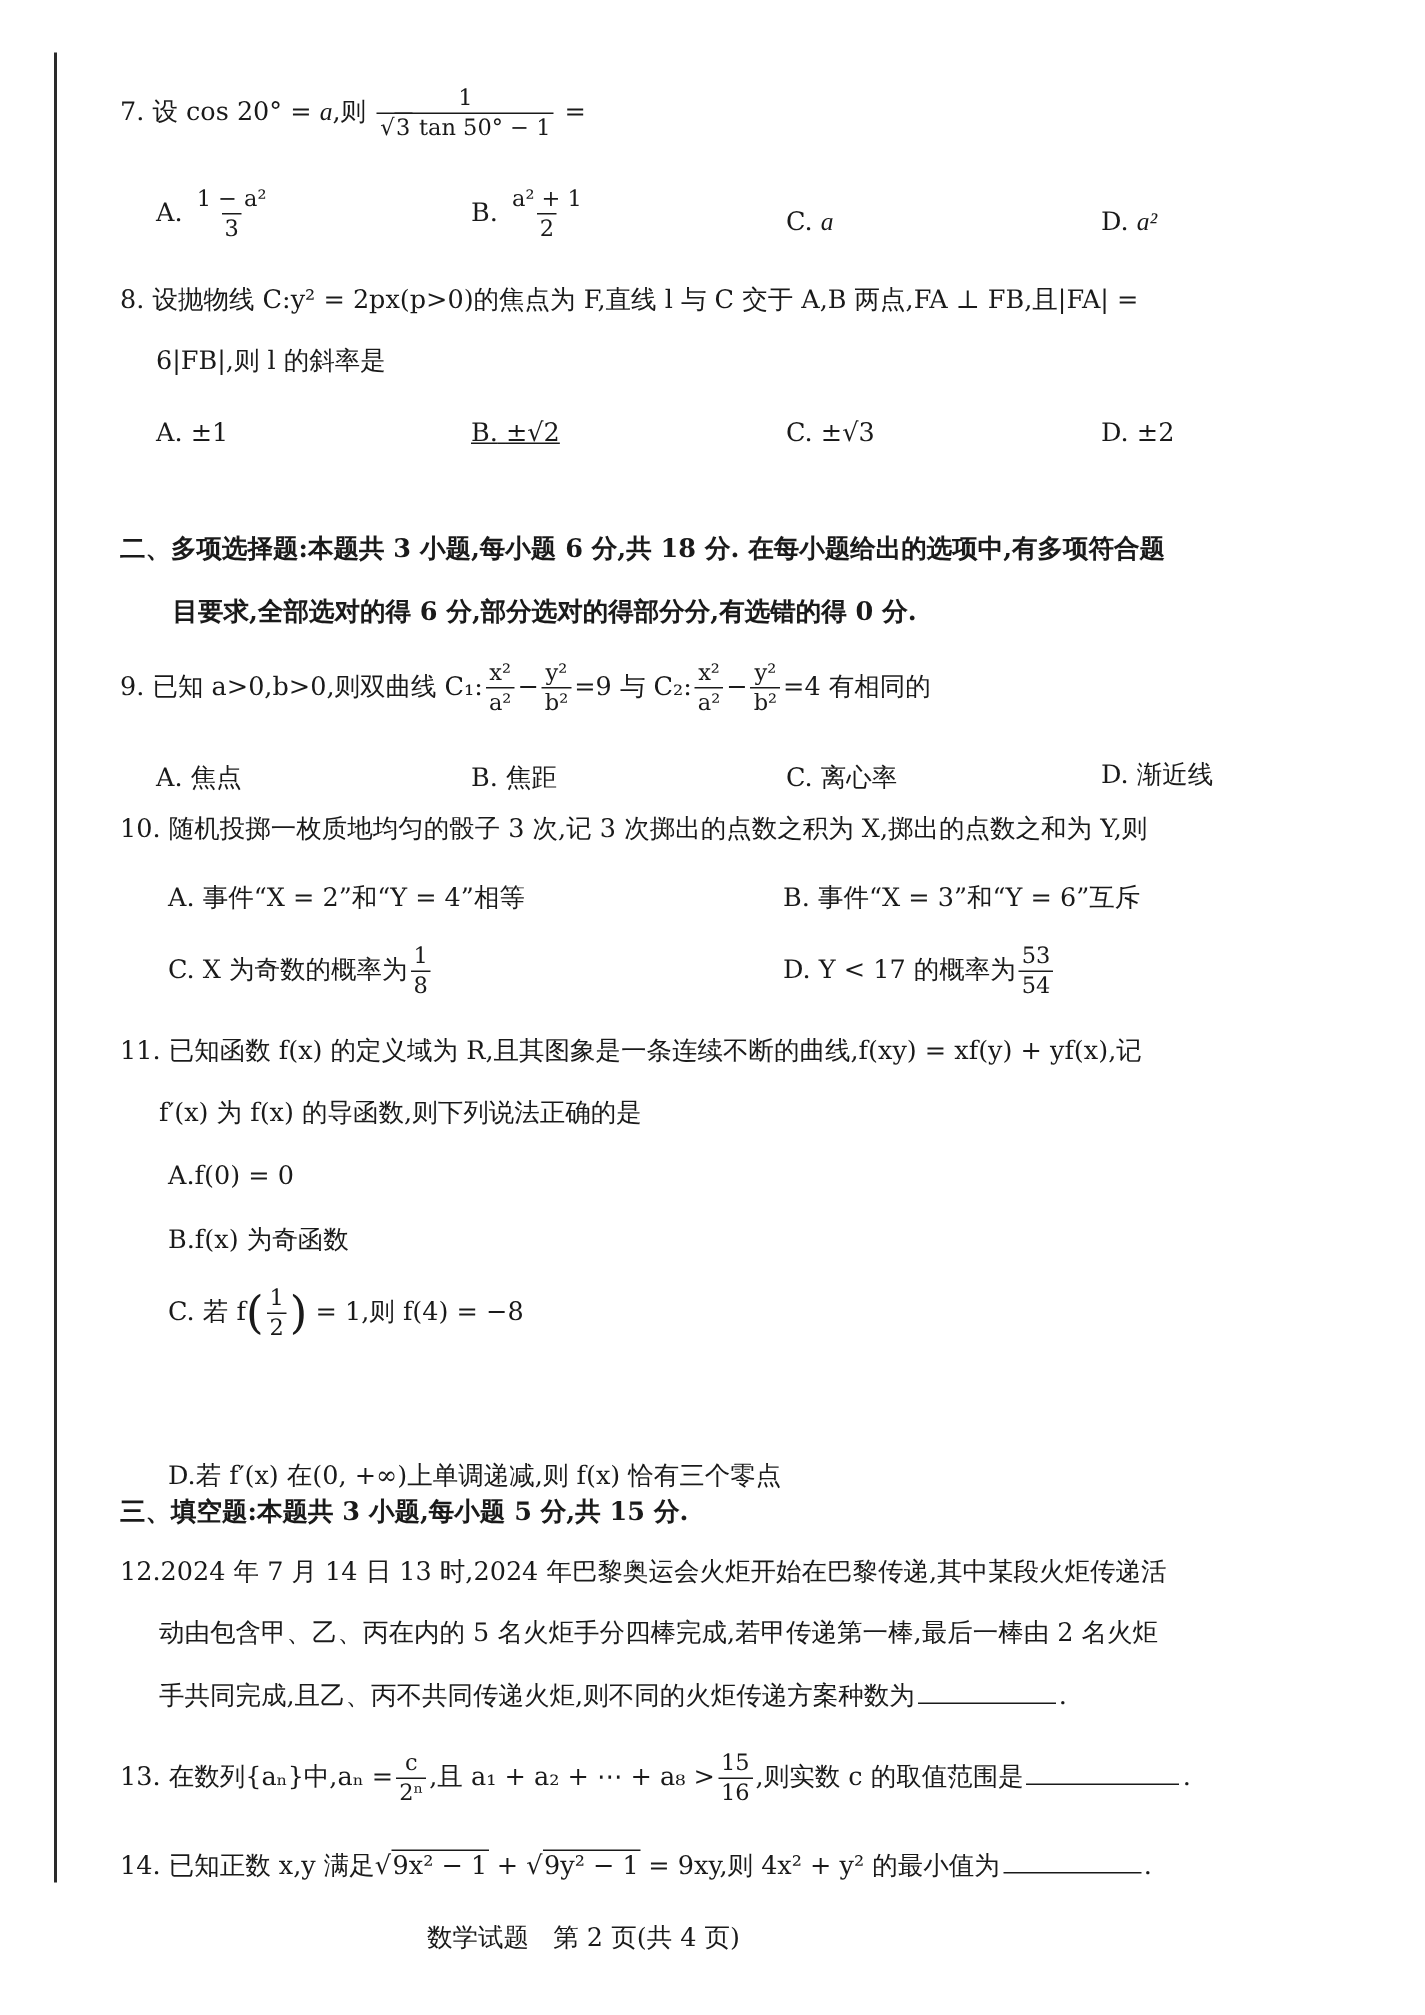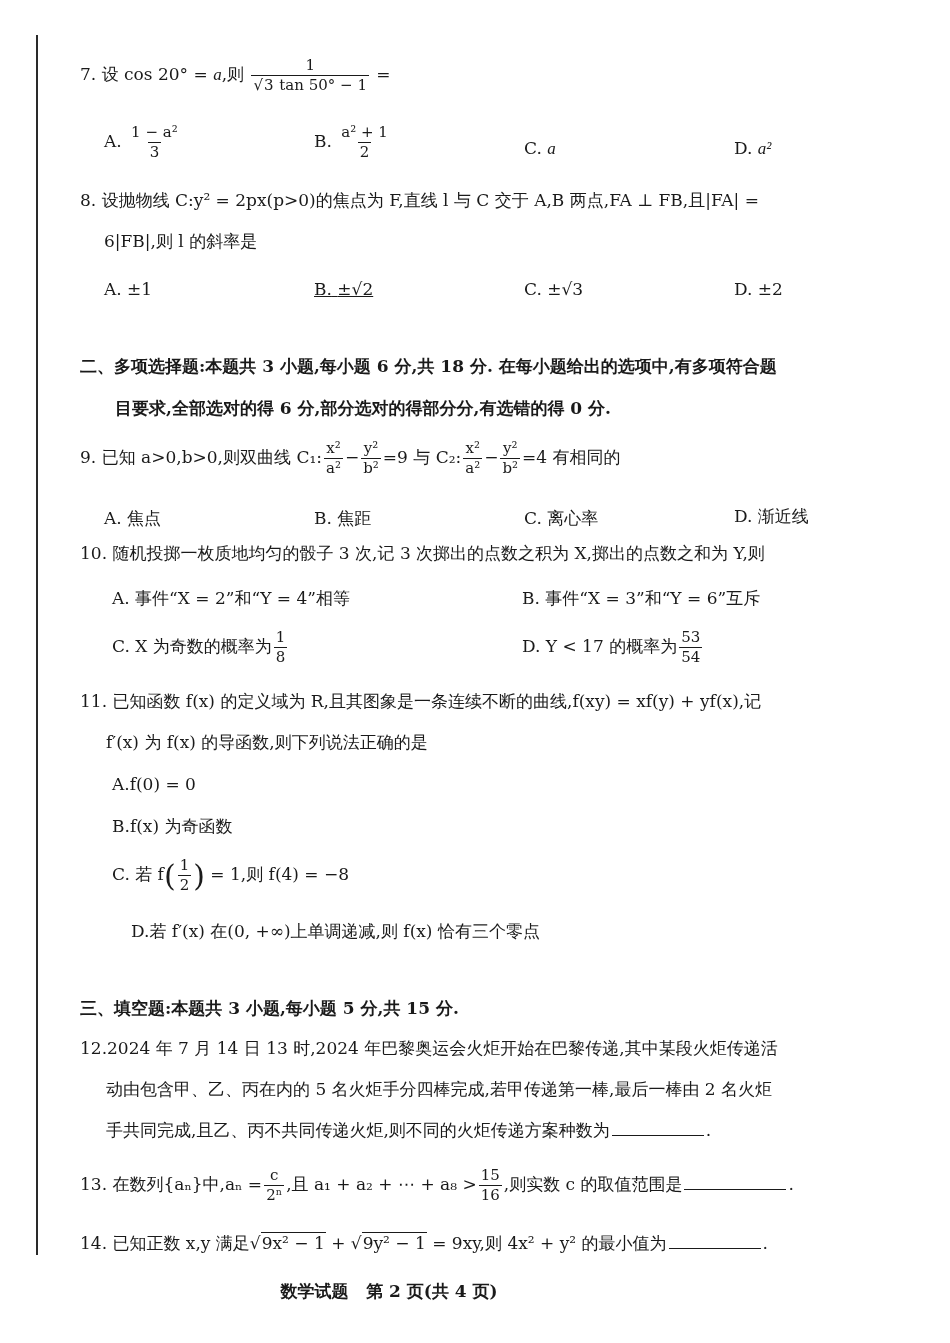--- a/index.html
+++ b/index.html
@@ -11,21 +11,21 @@
   .line { position: absolute; white-space: nowrap; line-height: 1; }
   .bold { font-weight: bold; }
   i { font-style: italic; font-family: "Liberation Serif", serif; }
   .frac { display: inline-flex; flex-direction: column; align-items: center; vertical-align: middle; margin: 0 2px; font-size: 15px; line-height: 1.05; }
   .frac .num { padding: 0 2px 1px; }
   .frac .den { border-top: 1.2px solid #1a1a1a; padding: 2px 2px 0; }
   .sqrt { border-top: 1.2px solid #1a1a1a; padding: 0 1px; }
   .blank { display: inline-block; border-bottom: 1.4px solid #1a1a1a; width: 92px; height: 14px; margin: 0 2px; }
   .opt { position: absolute; white-space: nowrap; }
   .paren { font-size: 30px; vertical-align: middle; font-weight: lighter; }
-  .footer { position: absolute; top: 1280px; left: 0; width: 778px; text-align: center; font-size: 17px; font-weight: bold; }
+  .footer { position: absolute; top: 1280px; left: 0; width: 778px; text-align: center; font-size: 17px; font-weight: normal; }
 </style>
 </head>
 <body>
 
 <div class="margin-line"></div>
 
 <div class="line" style="left:80px; top:58px;">
   <span>7.</span>
   <span>设 cos 20° = </span><i>a</i><span>,则</span>
   <span class="frac">
@@ -105,21 +105,21 @@
 <div class="line" style="left:80px; top:693px;">
   <span>11.</span> <span>已知函数 f(x) 的定义域为 R,且其图象是一条连续不断的曲线,f(xy) = xf(y) + yf(x),记</span>
 </div>
 <div class="line" style="left:106px; top:734px;"><span>f′(x) 为 f(x) 的导函数,则下列说法正确的是</span></div>
 <div class="opt" style="left:112px; top:774px;"><span>A.</span><span>f(0) = 0</span></div>
 <div class="opt" style="left:112px; top:815px;"><span>B.</span><span>f(x) 为奇函数</span></div>
 <div class="opt" style="left:112px; top:858px;"><span>C.</span> <span>若 f</span><span class="paren">(</span><span class="frac">
       <span class="num">1</span>
       <span class="den">2</span>
     </span><span class="paren">)</span> <span>= 1,则 f(4) = −8</span></div>
-<div class="opt" style="left:112px; top:920px;margin-left:19px;"><span>D.</span><span>若 f′(x) 在(0, +∞)上单调递减,则 f(x) 恰有三个零点</span></div>
+<div class="opt" style="left:112px; top:972px;"><span>D.</span><span>若 f′(x) 在(0, +∞)上单调递减,则 f(x) 恰有三个零点</span></div>
 
 <div class="line bold" style="left:80px; top:1000px;"><span>三、填空题:本题共 3 小题,每小题 5 分,共 15 分.</span></div>
 
 <div class="line" style="left:80px; top:1040px;"><span>12.</span><span>2024 年 7 月 14 日 13 时,2024 年巴黎奥运会火炬开始在巴黎传递,其中某段火炬传递活</span></div>
 <div class="line" style="left:106px; top:1081px;"><span>动由包含甲、乙、丙在内的 5 名火炬手分四棒完成,若甲传递第一棒,最后一棒由 2 名火炬</span></div>
 <div class="line" style="left:106px; top:1121px;"><span>手共同完成,且乙、丙不共同传递火炬,则不同的火炬传递方案种数为</span><span class="blank"></span><span>.</span></div>
 
 <div class="line" style="left:80px; top:1168px;">
   <span>13.</span> <span>在数列{aₙ}中,aₙ =</span><span class="frac">
       <span class="num">c</span>

